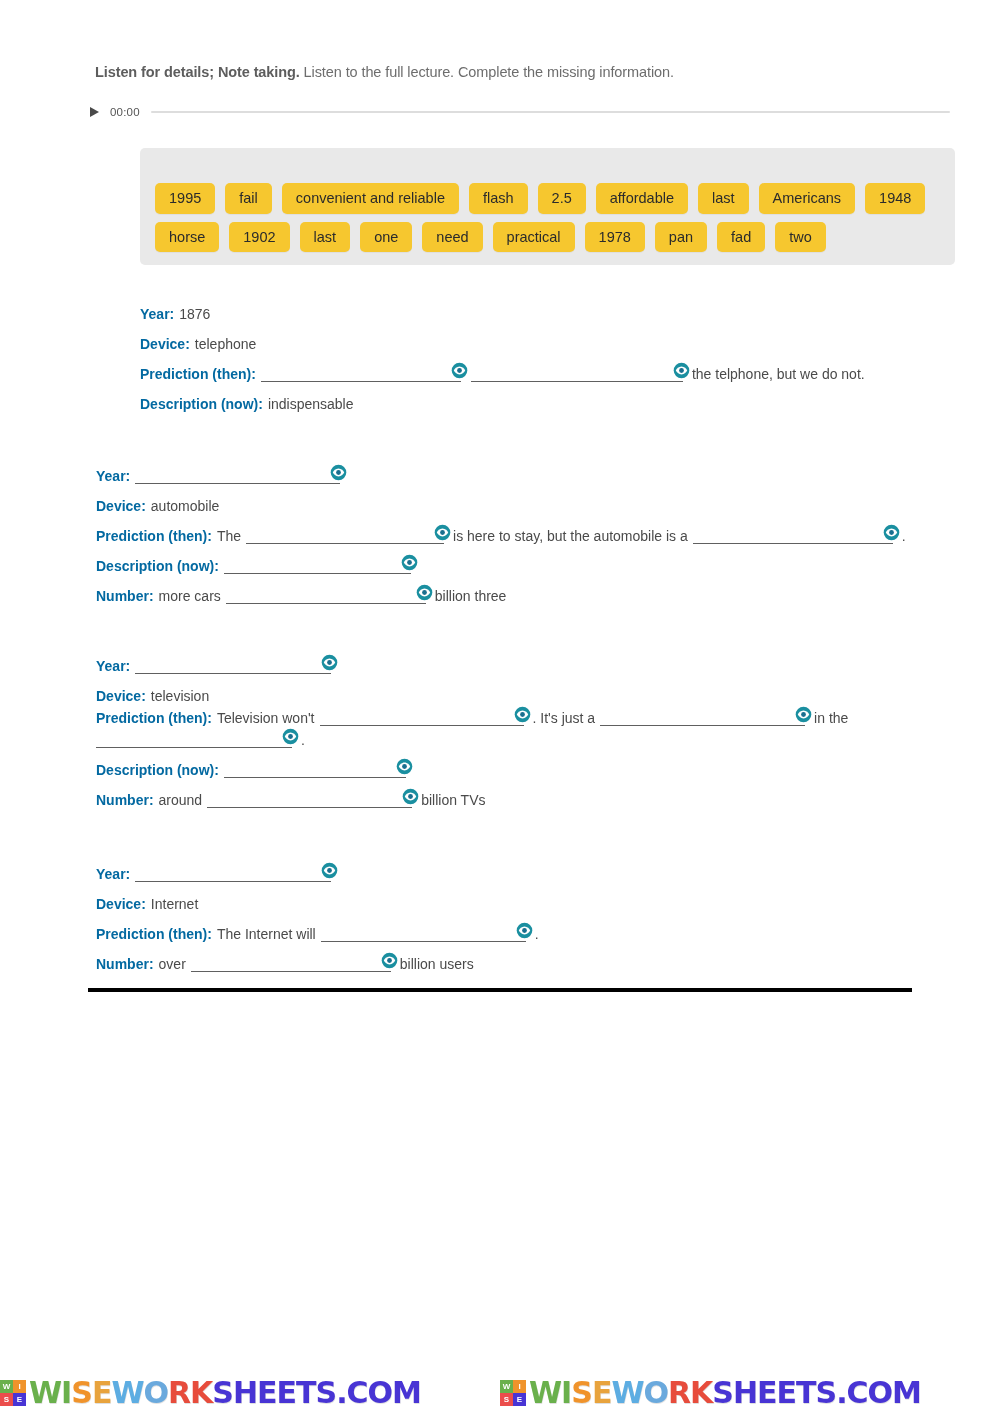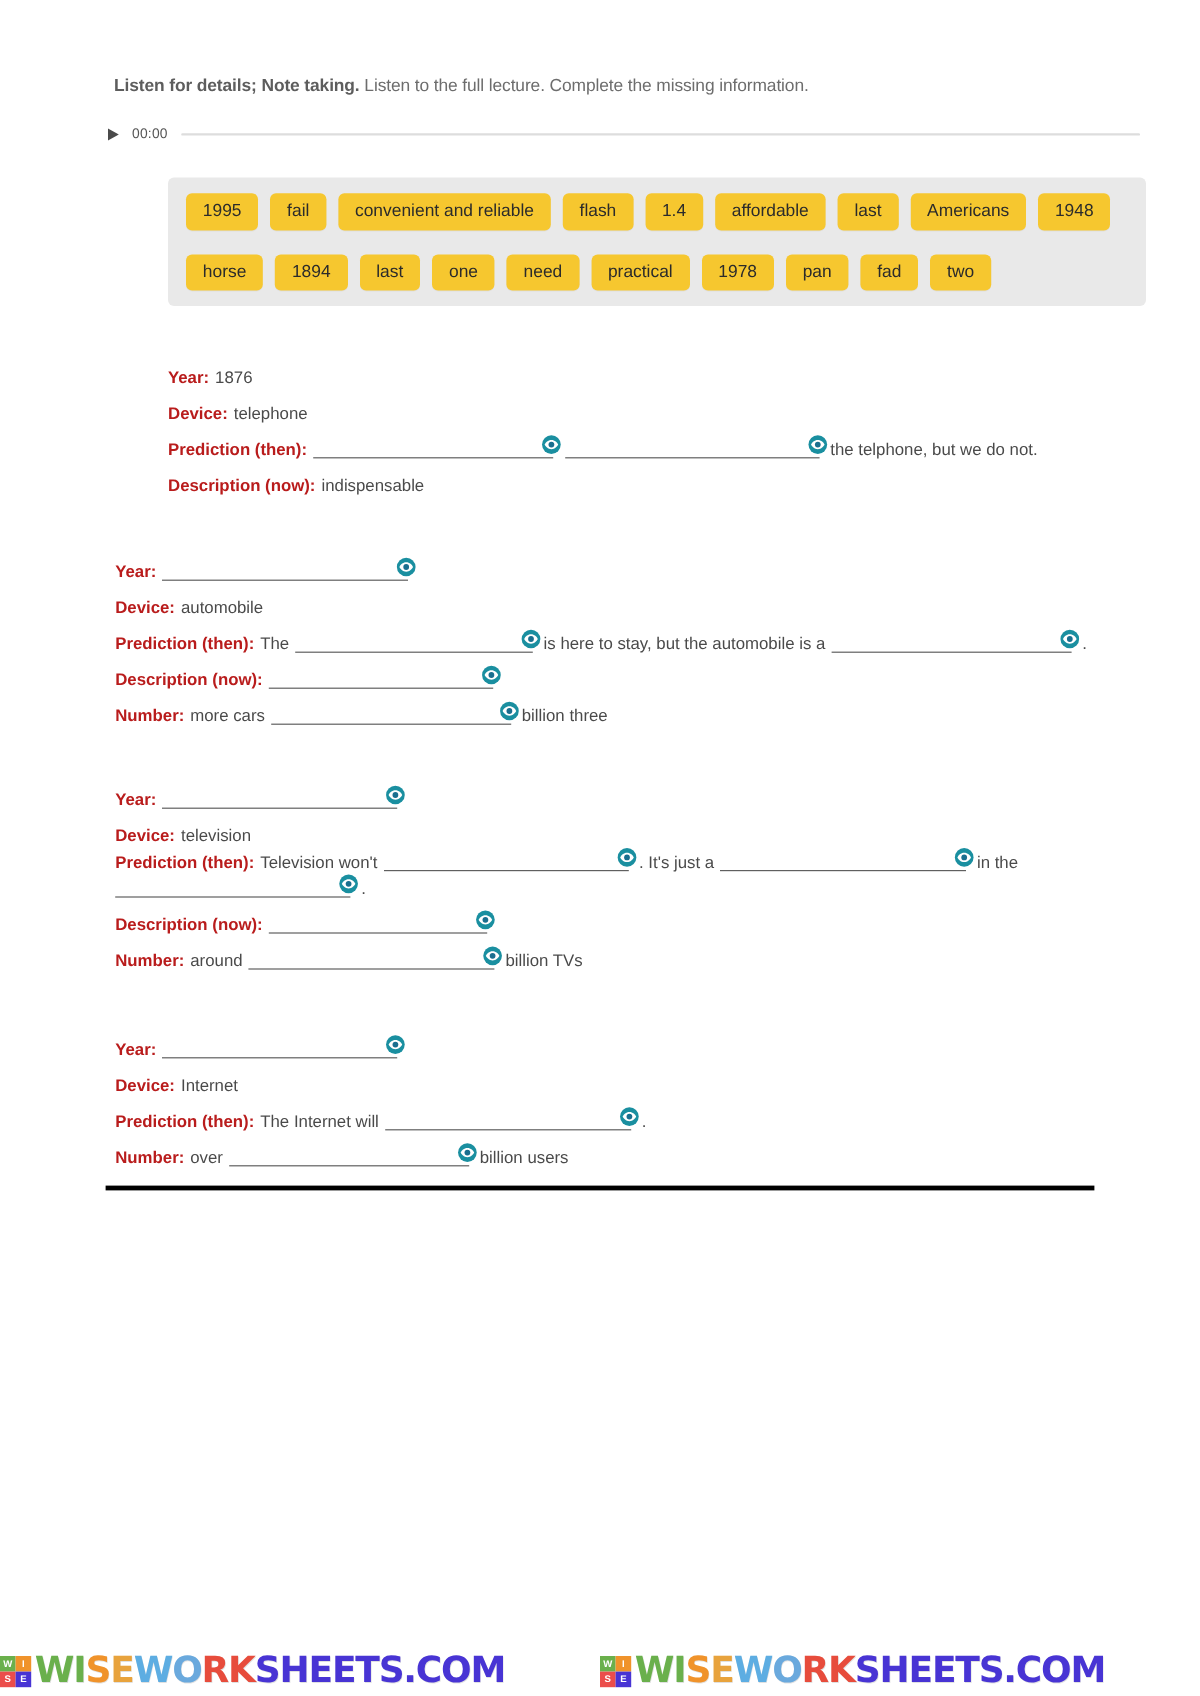--- a/index.html
+++ b/index.html
@@ -79,21 +79,22 @@
     top: 148px;
     width: 815px;
     box-sizing: border-box;
     background: #e9e9e9;
     border-radius: 5px;
     padding: 13px 12px 13px 15px;
   }
   .wordbank-row {
     display: flex;
     flex-wrap: wrap;
-    gap: 20px 10px;
+    gap: 8px 10px;
+    margin-top: 22px;
   }
   .chip {
     background: #f6c72f;
     color: #2b2b2b;
     border-radius: 5px;
     padding: 8px 14px;
     font-size: 14.5px;
     line-height: 1;
     white-space: nowrap;
     cursor: grab;
@@ -108,21 +109,21 @@
   }
   .line {
     display: flex;
     align-items: flex-end;
     flex-wrap: wrap;
     min-height: 30px;
     margin-bottom: 0px;
   }
   .lbl {
     font-weight: bold;
-    color: #b91c1c;
+    color: #0369a1;
     white-space: nowrap;
     font-size: 14px;
   }
   .txt {
     color: #4a4a4a;
     white-space: nowrap;
     font-size: 14px;
     margin-left: 5px;
   }
   .txt.tight { margin-left: 4px; text-align: center; }
@@ -228,27 +229,27 @@
   <div class="audio-time">00:00</div>
   <div class="audio-track"></div>
 </div>
 
 <div class="wordbank">
   <div class="wordbank-row" id="chips">
       <div class="chip">1995</div>
       <div class="chip">fail</div>
       <div class="chip">convenient and reliable</div>
       <div class="chip">flash</div>
-      <div class="chip">1.4</div>
+      <div class="chip">2.5</div>
       <div class="chip">affordable</div>
       <div class="chip">last</div>
       <div class="chip">Americans</div>
       <div class="chip">1948</div>
       <div class="chip">horse</div>
-      <div class="chip">1894</div>
+      <div class="chip">1902</div>
       <div class="chip">last</div>
       <div class="chip">one</div>
       <div class="chip">need</div>
       <div class="chip">practical</div>
       <div class="chip">1978</div>
       <div class="chip">pan</div>
       <div class="chip">fad</div>
       <div class="chip">two</div>
     </div>
 </div>

